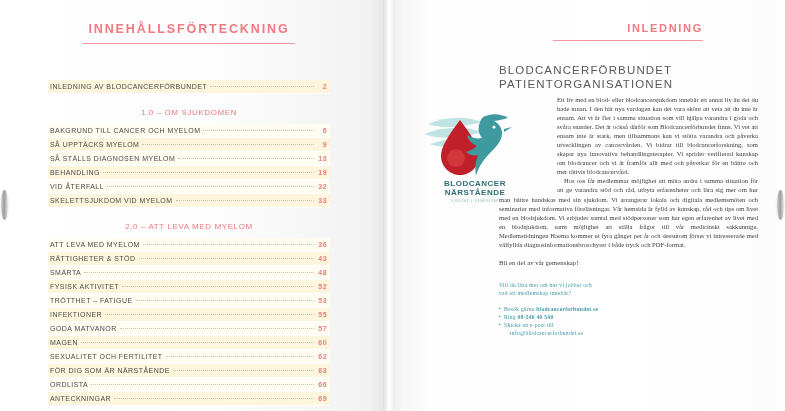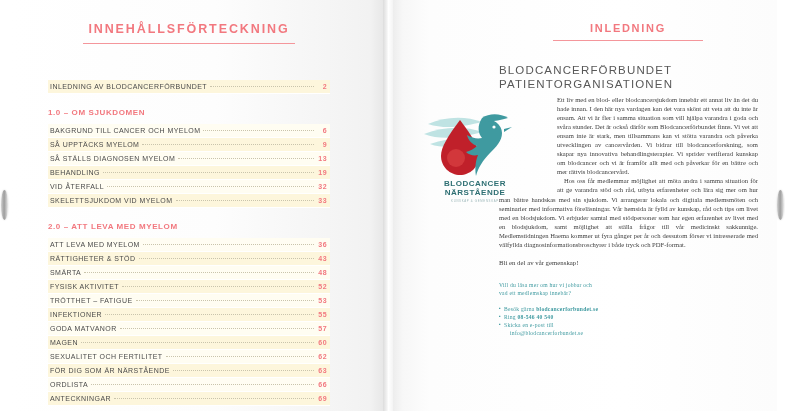--- a/index.html
+++ b/index.html
@@ -75,22 +75,23 @@
     border-bottom: 1px solid #f4969b;
     width: 212px;
     margin: 0 auto 0 auto;
   }
   .toc-list {
     margin-top: 36px;
   }
   .toc-section-title {
     color: #f2787f;
     font-size: 8px;
-    font-weight: 700;
+    font-weight: 400;
     letter-spacing: 0.6px;
+    text-align: center;
     margin: 14px 0 7px 0;
   }
   .toc-row {
     display: flex;
     align-items: baseline;
     font-size: 7px;
     letter-spacing: 0.45px;
     color: #4a4a4a;
     height: 13px;
     line-height: 13px;
@@ -120,21 +121,21 @@
     position: absolute;
     left: 499px;
     top: 22px;
     width: 258px;
   }
   .sec-heading {
     color: #f2787f;
     font-size: 11px;
     font-weight: 700;
     letter-spacing: 1.7px;
-    text-align: center;
+    text-align: right;
     padding-bottom: 6px;
     border-bottom: 1px solid #f4969b;
     width: 150px;
     margin: 0 auto;
   }
   .article-title {
     margin-top: 22px;
     color: #585858;
     font-size: 11.5px;
     font-weight: 400;

